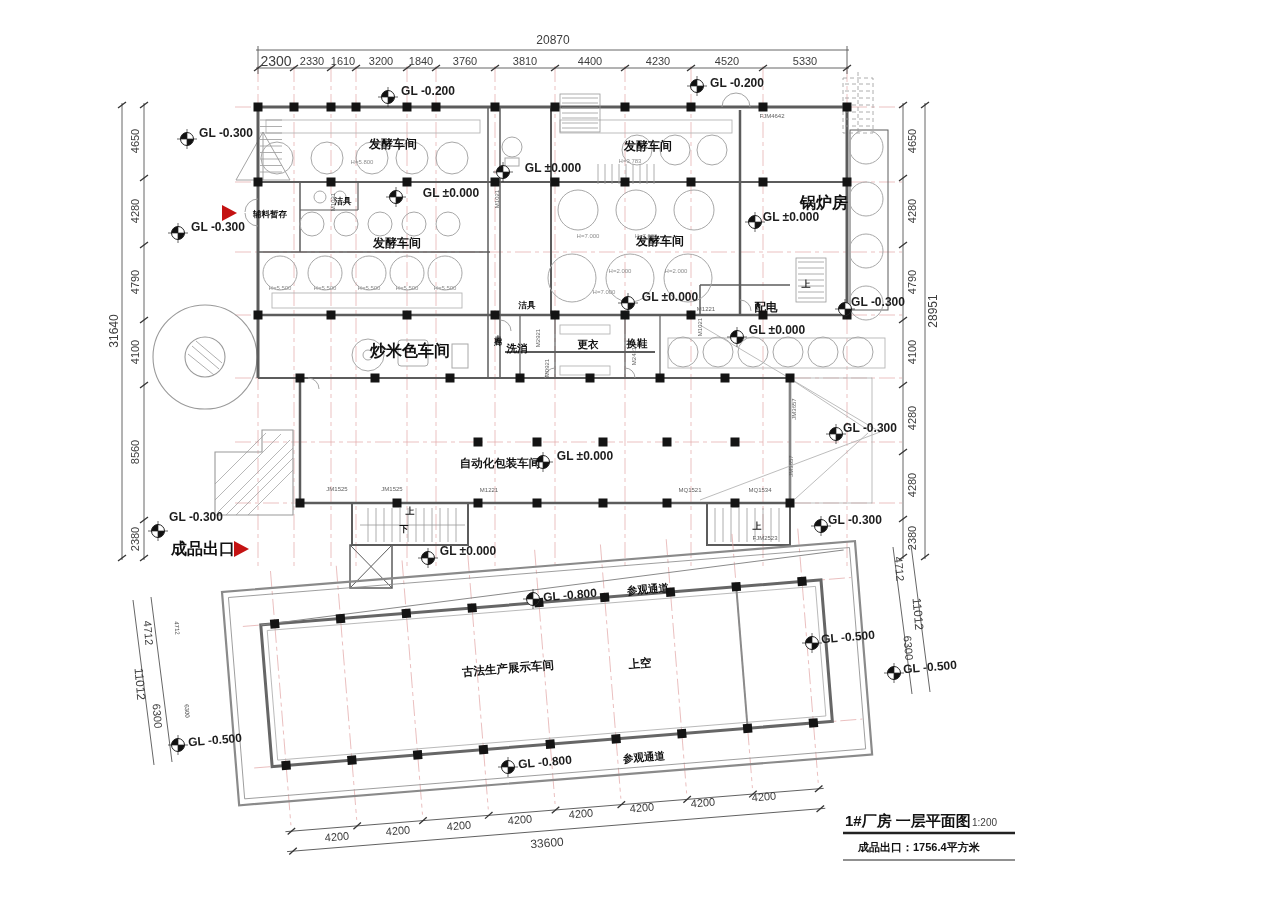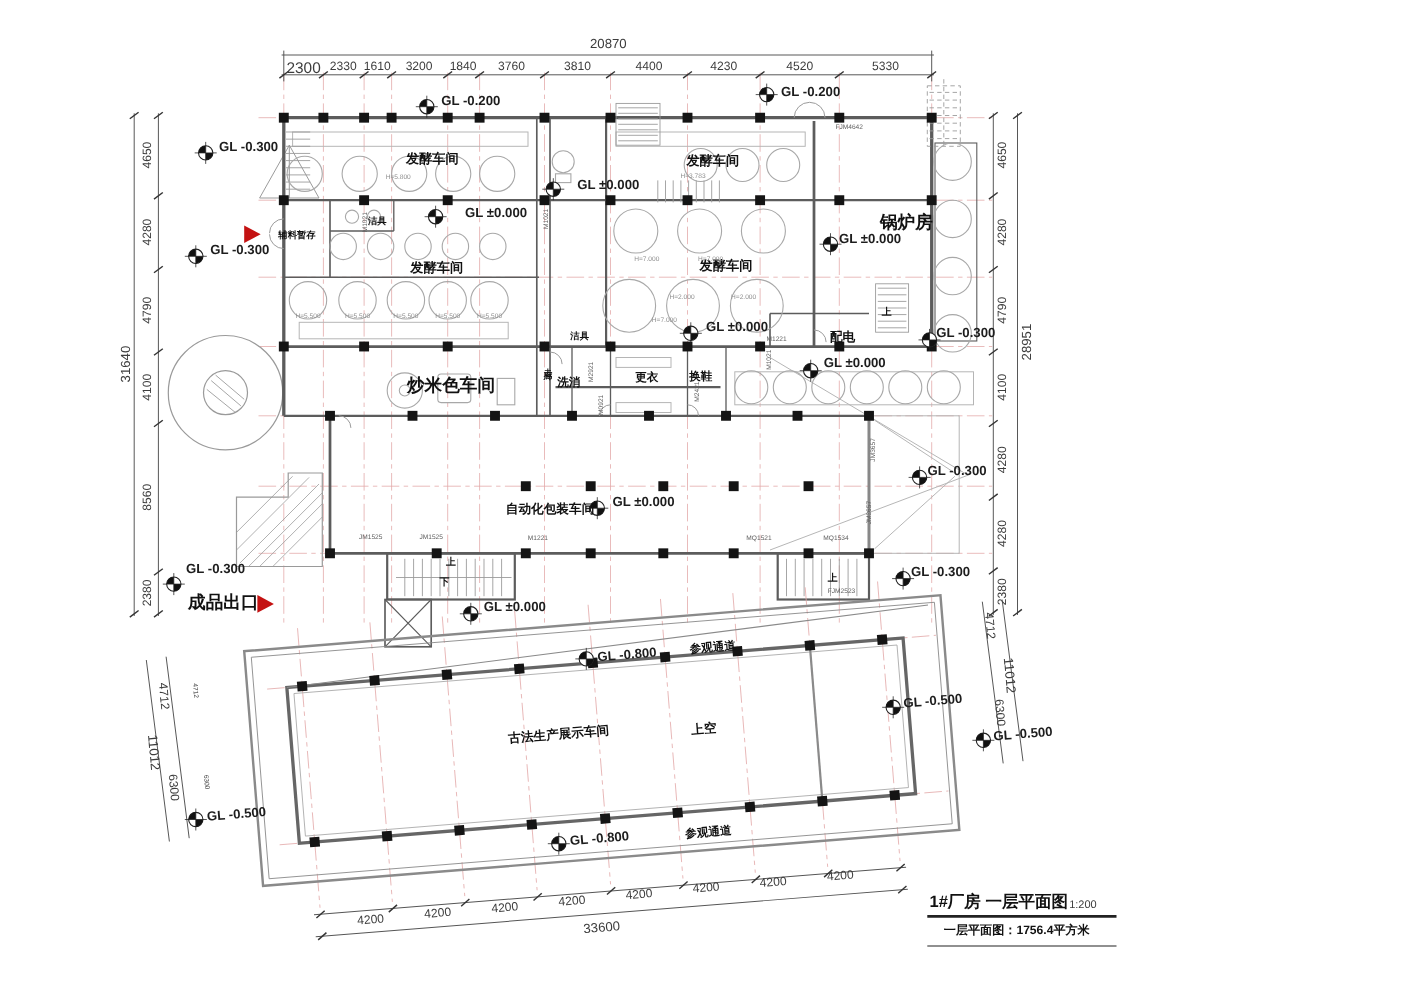--- a/index.html
+++ b/index.html
@@ -501,15 +501,15 @@
 <span class="lbl note" style="left:620px;top:271px;font-size:6px">H=2.000</span>
 <span class="lbl note" style="left:676px;top:271px;font-size:6px">H=2.000</span>
 <span class="lbl note" style="left:280px;top:288px;font-size:6px">H=5.500</span>
 <span class="lbl note" style="left:325px;top:288px;font-size:6px">H=5.500</span>
 <span class="lbl note" style="left:369px;top:288px;font-size:6px">H=5.500</span>
 <span class="lbl note" style="left:407px;top:288px;font-size:6px">H=5.500</span>
 <span class="lbl note" style="left:445px;top:288px;font-size:6px">H=5.500</span>
 
 <span class="lbl lbl-l title" style="left:845px;top:820px;font-size:15px">1#厂房 一层平面图</span>
 <span class="lbl lbl-l dim" style="left:972px;top:823px;font-size:10px">1:200</span>
-<span class="lbl lbl-l title" style="left:858px;top:847px;font-size:11px">一层平面图：1756.4平方米</span>
+<span class="lbl lbl-l title" style="left:858px;top:847px;font-size:11px">成品出口：1756.4平方米</span>
 
 </div>
 
 </body></html>

